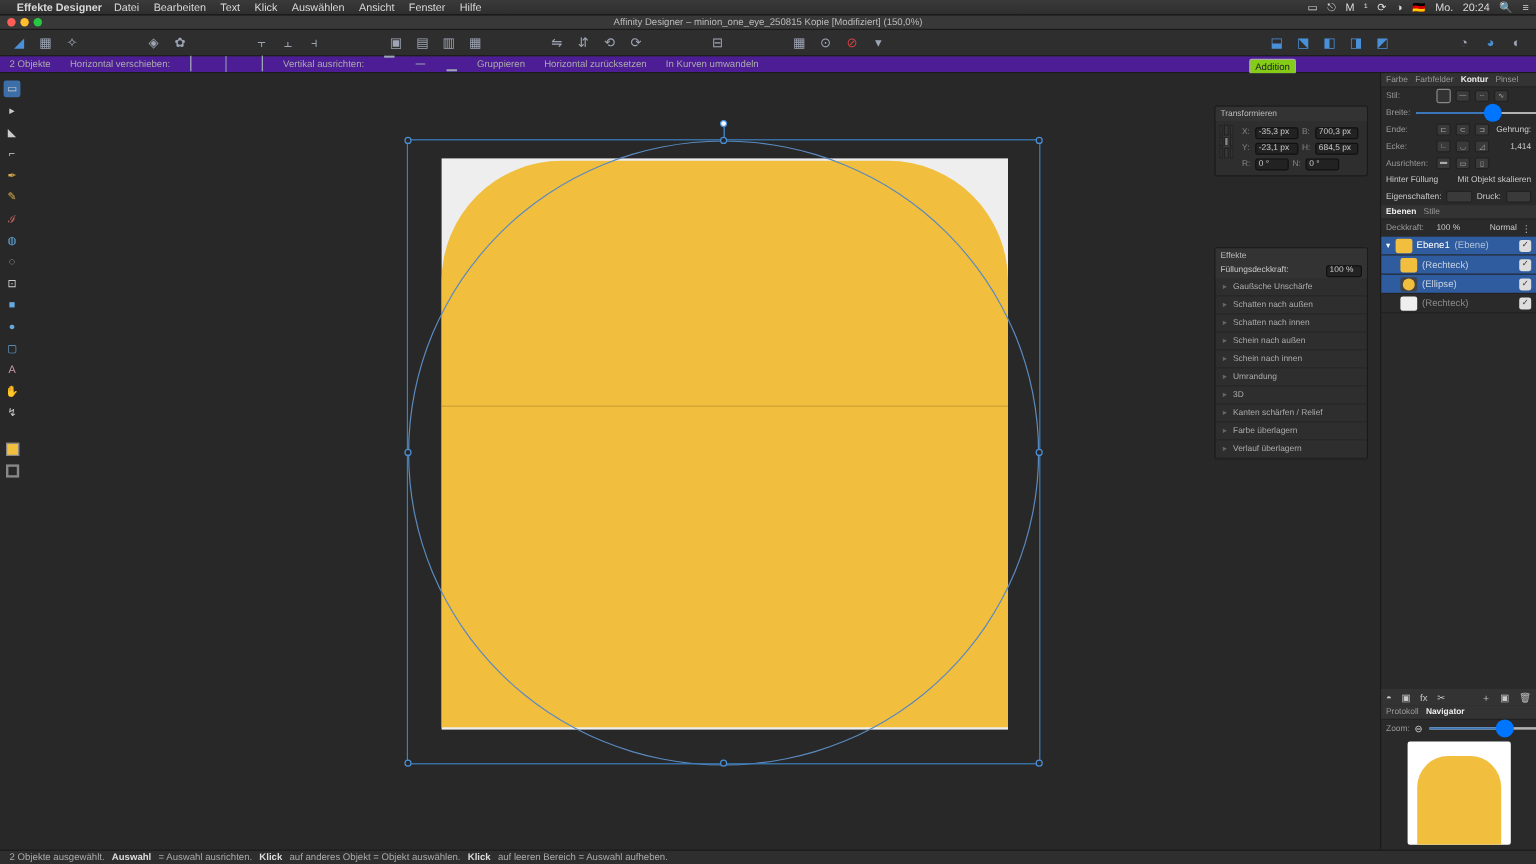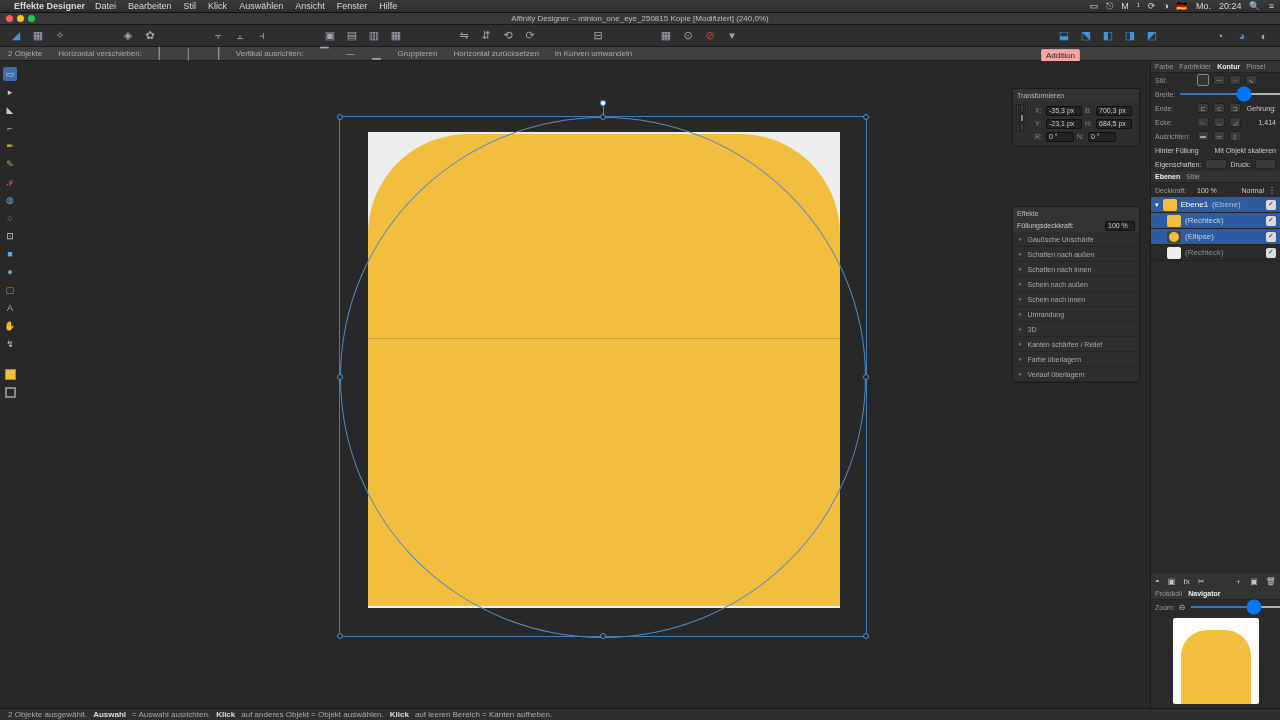--- a/index.html
+++ b/index.html
@@ -20,21 +20,21 @@
 .traffic .r{background:#ff5f57;} .traffic .y{background:#febc2e;} .traffic .g{background:#28c840;}
 .titlebar .title { position:absolute; left:50%; transform:translateX(-50%); }
 
 
 .toolbar { height:22px; background:#2e2e2e; display:flex; align-items:center; padding:0 8px; gap:6px; border-bottom:1px solid #1a1a1a; }
 .tbicon { width:16px; height:16px; display:flex; align-items:center; justify-content:center; color:#9da5b4; border-radius:2px; font-size:11px; }
 .tbicon.blue { color:#4a90d9; }
 .tb-spacer { flex:0 0 40px; }
 
 
-.ctxbar { height:14px; background:#404040; display:flex; align-items:center; padding:0 8px; gap:16px; color:#aaa; font-size:8px; border-bottom:1px solid #1a1a1a;text-align:right; }
+.ctxbar { height:14px; background:#4c1d95; display:flex; align-items:center; padding:0 8px; gap:16px; color:#aaa; font-size:8px; border-bottom:1px solid #1a1a1a;text-align:right; }
 
 
 .main { position:absolute; top:61px; left:0; right:0; bottom:12px; display:flex; }
 .tools-left { width:20px; background:#282828; display:flex; flex-direction:column; align-items:center; padding-top:6px; gap:4px; }
 .tool { width:14px; height:14px; display:flex; align-items:center; justify-content:center; color:#ccc; font-size:9px; border-radius:2px; cursor:pointer; }
 .tool.sel { background:#3c6ea8; }
 .tool .swatch { width:11px; height:11px; }
 
 .canvas-area { flex:1; background:#282828; position:relative; overflow:hidden; }
 .artboard { position:absolute; left:348px; top:71px; width:472px; height:476px; background:#eee; }
@@ -74,35 +74,35 @@
 .fp-field { background:#222; border:1px solid #111; color:#ccc; padding:0 2px; height:10px; width:36px; font-size:7px; border-radius:2px; display:flex; align-items:center;}
 .fp-label { width:8px; color:#888;}
 .anchor { width:28px; height:28px; display:grid; grid-template-columns:repeat(3,1fr); grid-template-rows:repeat(3,1fr); gap:1px; }
 .anchor div{ background:#3a3a3a; border:1px solid #222;}
 .anchor div.on{ background:#888;}
 
 .fx-row { height:15px; display:flex; align-items:center; padding:0 6px; border-bottom:1px solid #262626; color:#aaa; gap:5px;}
 .fx-row::before{ content:"▸"; color:#666; font-size:7px;}
 
 
-.tooltip { position:absolute; background:#fca5a5; color:#222; font-size:8px; padding:1px 4px; border:1px solid #aaa; border-radius:2px; }
+.tooltip { position:absolute; background:#84cc16; color:#222; font-size:8px; padding:1px 4px; border:1px solid #aaa; border-radius:2px; }
 
 
 .status { position:absolute; left:0; right:0; bottom:0; height:12px; background:#2e2e2e; color:#aaa; font-size:8px; display:flex; align-items:center; padding:0 8px; gap:6px; border-top:1px solid #1a1a1a;}
 .status b{ color:#ddd; font-weight:600;}
 </style>
 </head>
 <body>
 
 <div class="menubar">
   <span class="apple"></span>
   <span class="app">Effekte Designer</span>
   <span class="item">Datei</span>
   <span class="item">Bearbeiten</span>
-  <span class="item">Stil</span>
+  <span class="item">Text</span>
   <span class="item">Klick</span>
   <span class="item">Auswählen</span>
   <span class="item">Ansicht</span>
   <span class="item">Fenster</span>
   <span class="item">Hilfe</span>
   <div class="right">
     <span>▭</span>
     <span>⎋</span>
     <span>M</span>
     <span>¹</span>
@@ -115,21 +115,21 @@
     <span>≡</span>
   </div>
 </div>
 
 <div class="titlebar">
   <div class="traffic">
       <span class="r"></span>
       <span class="y"></span>
       <span class="g"></span>
     </div>
-  <span class="title">Affinity Designer – minion_one_eye_250815 Kopie [Modifiziert] (240,0%)</span>
+  <span class="title">Affinity Designer – minion_one_eye_250815 Kopie [Modifiziert] (150,0%)</span>
 </div>
 
 <div class="toolbar">
   <span class="tbicon blue">◢</span>
   <span class="tbicon">▦</span>
   <span class="tbicon">✧</span>
   <div class="tb-spacer"></div>
   <span class="tbicon">◈</span>
   <span class="tbicon">✿</span>
   <div class="tb-spacer"></div>
@@ -423,14 +423,14 @@
   </div>
 </div>
 
 <div class="status">
   <span>2 Objekte ausgewählt.</span>
   <b>Auswahl</b>
     <span>= Auswahl ausrichten.</span>
   <b>Klick</b>
     <span> auf anderes Objekt = Objekt auswählen.</span>
   <b>Klick</b>
-    <span> auf leeren Bereich = Kanten aufheben.</span>
+    <span> auf leeren Bereich = Auswahl aufheben.</span>
 </div>
 
 </body></html>

